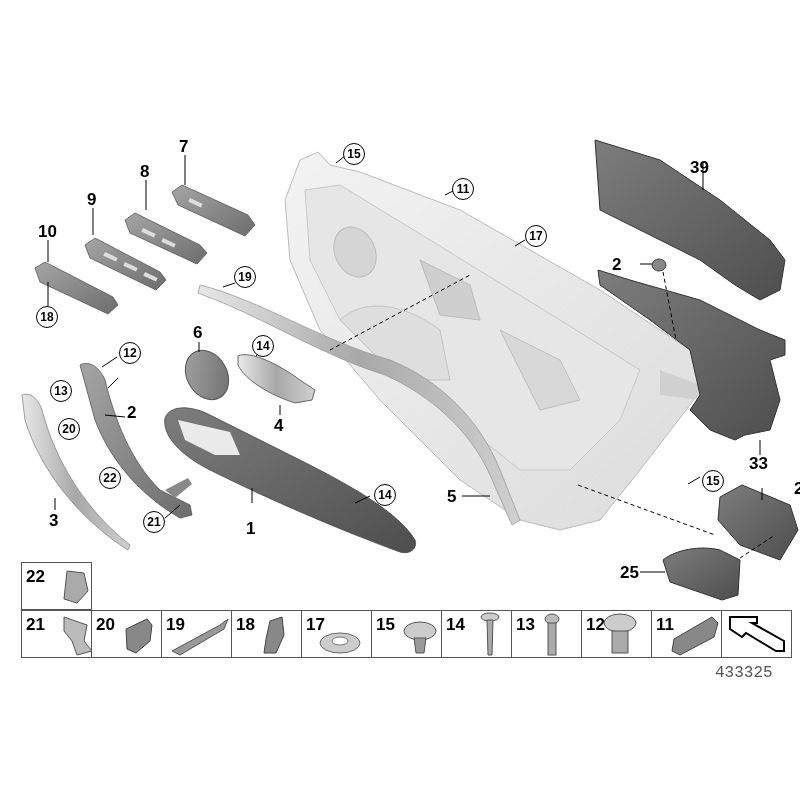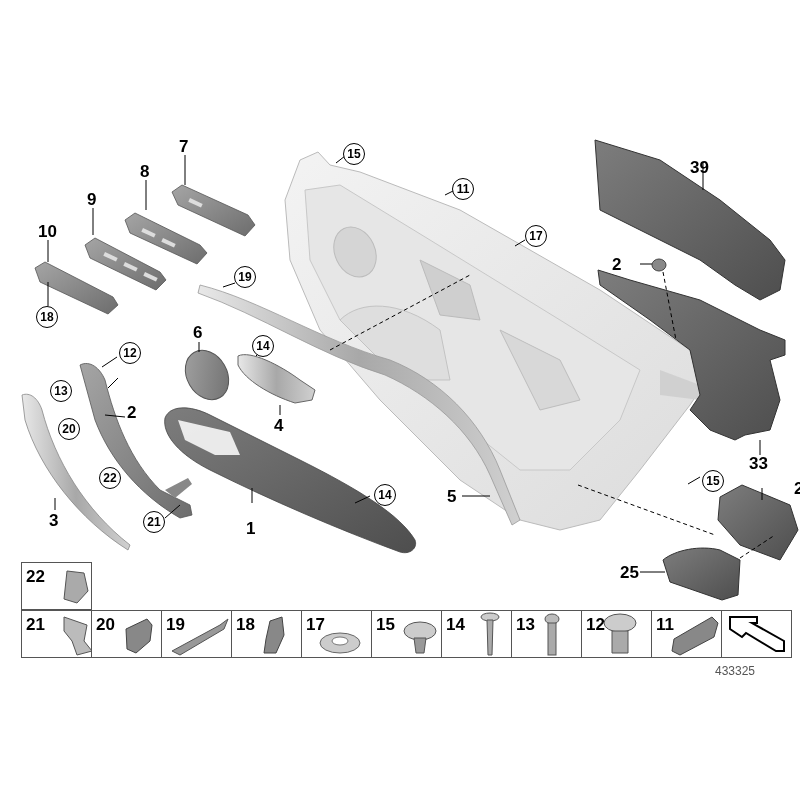--- a/index.html
+++ b/index.html
@@ -3,21 +3,21 @@
 <meta charset="utf-8">
 <style>
   html, body { margin:0; padding:0; background:#fff; }
   body { width:800px; height:800px; position:relative; overflow:hidden; font-family:"Liberation Sans", sans-serif; }
   #canvas { position:absolute; left:0; top:0; width:800px; height:800px; }
   .lbl { position:absolute; font-family:"Liberation Sans", sans-serif; font-weight:bold; font-size:17px; color:#000; line-height:1; }
   .circ { position:absolute; width:20px; height:20px; border:1.5px solid #000; border-radius:50%; background:#fff; font-family:"Liberation Sans", sans-serif; font-weight:bold; font-size:12px; line-height:20px; text-align:center; color:#000; }
   .cell { position:absolute; border:1px solid #555; background:#fff; box-sizing:border-box; }
   .cell .num { position:absolute; left:4px; top:4px; font-weight:bold; font-size:17px; font-family:"Liberation Sans", sans-serif; }
   .cell svg { position:absolute; left:0; top:0; }
-  .code { position:absolute; left:715px; top:664px; font-size:12px; color:#555; font-family:Liberation Sans, sans-serif; }
+  .code { position:absolute; left:715px; top:664px; font-size:16px; color:#555; font-family:Liberation Mono, monospace; }
 </style>
 </head>
 <body>
 
 <div id="canvas">
   <svg width="800" height="800" viewBox="0 0 800 800">
     <defs>
       <linearGradient id="panelG" x1="0" y1="0" x2="1" y2="1">
         <stop offset="0" stop-color="#f3f3f3"></stop>
           <stop offset="1" stop-color="#dcdcdc"></stop>

